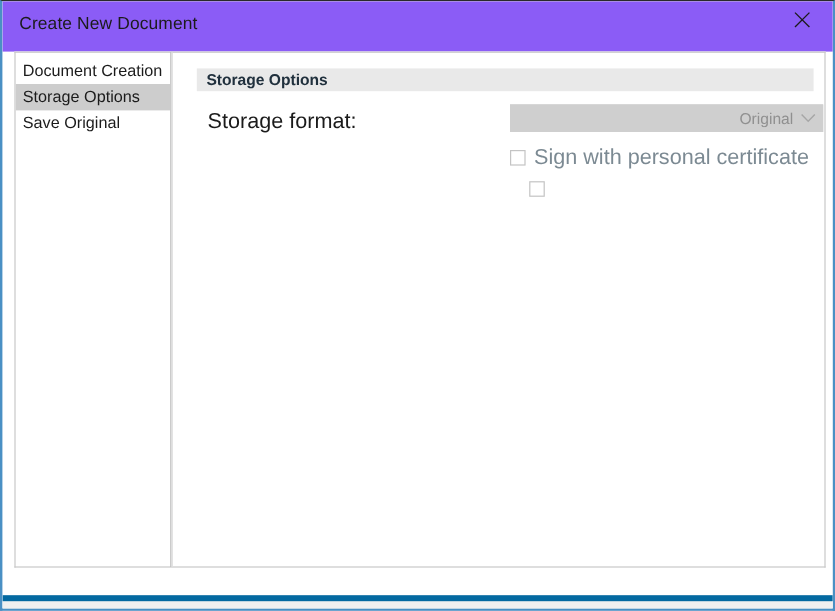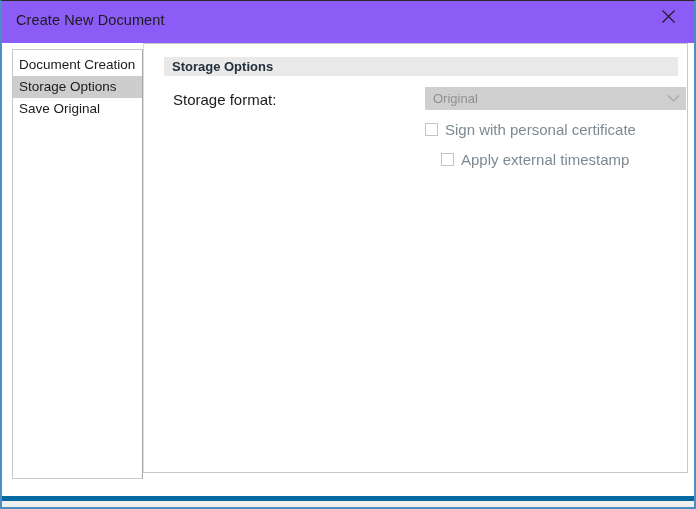--- a/index.html
+++ b/index.html
@@ -57,21 +57,21 @@
     cursor: default;
     background: transparent;
     border: none;
   }
   #close-button svg { display: block; }
 
   
   #sidebar {
     position: absolute;
     left: 10px;
-    top: 48px;
+    top: 42px;
     width: 131px;
     height: 430px;
     background: #ffffff;
     border: 1px solid #c8c8c8;
     border-right: 1px solid #a8a8a8;
     overflow: hidden;
   }
   .side-item {
     height: 22px;
     line-height: 22px;
@@ -114,21 +114,21 @@
     color: #20303d;
     line-height: 19px;
     padding-left: 8px;
     white-space: nowrap;
   }
 
   #format-label {
     position: absolute;
     left: 29px;
     top: 47px;
-    font-size: 15px;
+    font-size: 18px;
     color: #1b1b1b;
     white-space: nowrap;
   }
 
   
   #storage-format-select {
     position: absolute;
     left: 281px;
     top: 43px;
     width: 261px;
@@ -139,20 +139,21 @@
     align-items: center;
     cursor: default;
   }
   #storage-format-value {
     flex: 1;
     padding-left: 7px;
     font-size: 13px;
     color: #909090;
     white-space: nowrap;
     overflow: hidden;
+    text-align: right;
   }
   #storage-format-arrow {
     width: 24px;
     display: flex;
     align-items: center;
     justify-content: center;
   }
 
   
   .cb-row {
@@ -167,21 +168,21 @@
 
   .cb-box {
     width: 13px;
     height: 13px;
     border: 1px solid #c4c4c4;
     background: #ffffff;
     flex: 0 0 auto;
   }
   .cb-label {
     margin-left: 7px;
-    font-size: 15px;
+    font-size: 18px;
     color: #7c8a93;
   }
 
   
   #footer {
     position: absolute;
     left: 0;
     top: 495px;
     width: 692px;
     height: 35px;
@@ -263,21 +264,20 @@
       </div>
     </div>
 
     <div class="cb-row" id="cb-row-sign">
       <span class="cb-box"></span>
       <span class="cb-label">Sign with personal certificate</span>
     </div>
 
     <div class="cb-row" id="cb-row-timestamp">
       <span class="cb-box"></span>
-      <span class="cb-label">Apply external timestamp</span>
     </div>
 
   </div>
 
   <div id="footer">
     <button class="footer-button" id="ok-button">OK</button>
   </div>
 
 </div>
 

